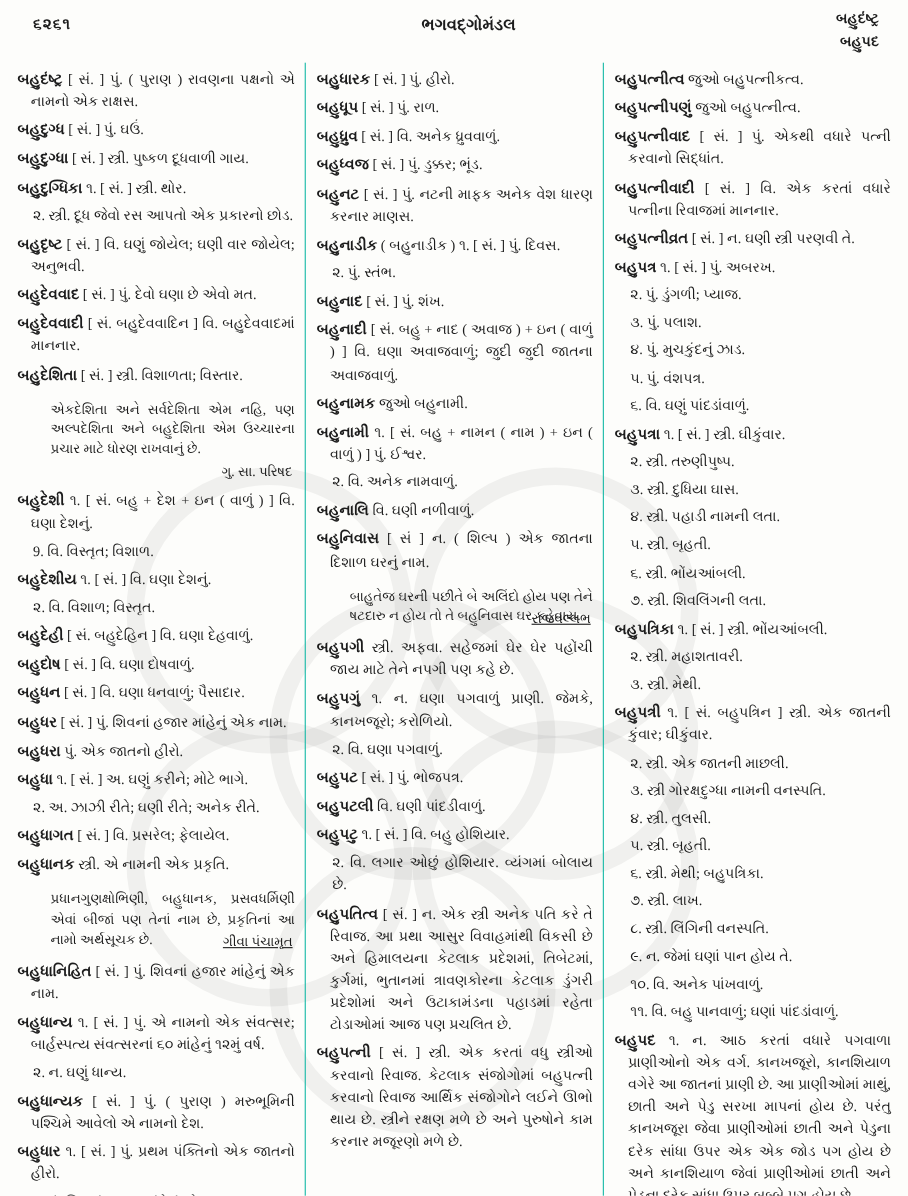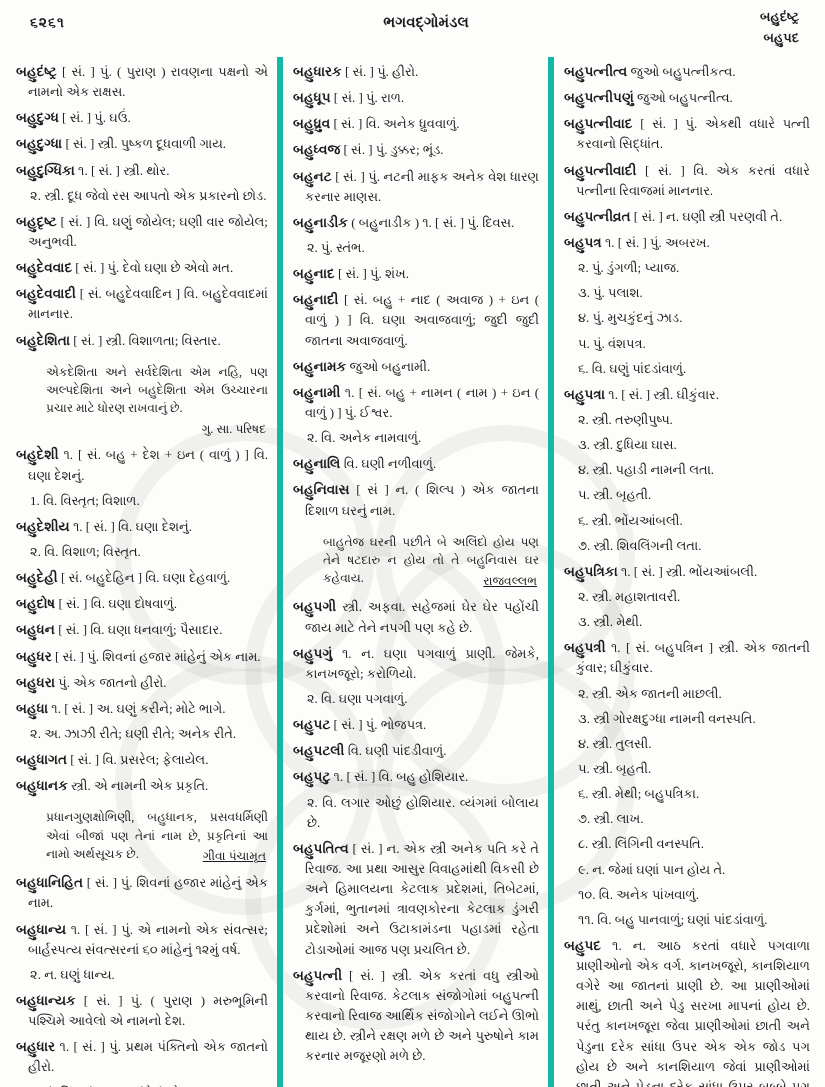--- a/index.html
+++ b/index.html
@@ -14,21 +14,21 @@
   .pageno{position:absolute;left:30px;top:15px;font-size:14px;font-weight:700;letter-spacing:1px;}
   .booktitle{position:absolute;left:0;right:0;top:14px;text-align:center;font-size:15px;font-weight:700;margin-left:27px;}
   .guidewords{position:absolute;right:26px;top:6px;text-align:right;font-size:13px;font-weight:700;line-height:21px;}
   
   .watermark{position:absolute;inset:0;z-index:0;pointer-events:none;}
   .ring{position:absolute;border:16px solid rgba(130,130,130,0.10);border-radius:50%;width:228px;height:228px;}
   
   .cols{position:absolute;top:57px;left:6px;right:6px;bottom:0;display:flex;z-index:1;}
   .col{width:33.333%;padding:2px 9px 0 10px;box-sizing:border-box;overflow:hidden;
        font-size:13px;line-height:1.55;text-align:justify;}
-  .col + .col{border-left:6px solid #14b8a6;}
+  .col + .col{border-left:1px solid #14b8a6;}
   p{margin:0;}
   .entry{padding-left:12px;text-indent:-12px;margin:2px 0 5px 0;}
   .head{font-weight:700;font-size:13.6px;}
   .subsense{padding-left:14px;margin:0 0 5px 0;}
   .quote{padding-left:30px;font-size:12.2px;line-height:1.5;margin:12px 0 2px 0;}
   .attrib{text-align:right;font-size:12.2px;padding-right:2px;margin:0 0 6px 0;}
   .attrib.inline{margin-top:-18px;margin-bottom:6px;text-decoration:underline;}
 </style>
 </head>
 <body>
@@ -59,21 +59,21 @@
       <p class="entry"><span class="head">બહુદુગ્ધા</span> [ સં. ] સ્ત્રી. પુષ્કળ દૂધવાળી ગાય.</p>
       <p class="entry"><span class="head">બહુદુગ્ધિકા</span> ૧. [ સં. ] સ્ત્રી. થોર.</p>
       <p class="subsense">૨. સ્ત્રી. દૂધ જેવો રસ આપતો એક પ્રકારનો છોડ.</p>
       <p class="entry"><span class="head">બહુદૃષ્ટ</span> [ સં. ] વિ. ઘણું જોયેલ; ઘણી વાર જોયેલ; અનુભવી.</p>
       <p class="entry"><span class="head">બહુદેવવાદ</span> [ સં. ] પું. દેવો ઘણા છે એવો મત.</p>
       <p class="entry"><span class="head">બહુદેવવાદી</span> [ સં. બહુદેવવાદિન ] વિ. બહુદેવવાદમાં માનનાર.</p>
       <p class="entry"><span class="head">બહુદેશિતા</span> [ સં. ] સ્ત્રી. વિશાળતા; વિસ્તાર.</p>
       <p class="quote">એકદેશિતા અને સર્વદેશિતા એમ નહિ, પણ અલ્પદેશિતા અને બહુદેશિતા એમ ઉચ્ચારના પ્રચાર માટે ધોરણ રાખવાનું છે.</p>
       <p class="attrib">ગુ. સા. પરિષદ</p>
       <p class="entry"><span class="head">બહુદેશી</span> ૧. [ સં. બહુ + દેશ + ઇન ( વાળું ) ] વિ. ઘણા દેશનું.</p>
-      <p class="subsense">1. વિ. વિસ્તૃત; વિશાળ.</p>
+      <p class="subsense">9. વિ. વિસ્તૃત; વિશાળ.</p>
       <p class="entry"><span class="head">બહુદેશીય</span> ૧. [ સં. ] વિ. ઘણા દેશનું.</p>
       <p class="subsense">૨. વિ. વિશાળ; વિસ્તૃત.</p>
       <p class="entry"><span class="head">બહુદેહી</span> [ સં. બહુદેહિન ] વિ. ઘણા દેહવાળું.</p>
       <p class="entry"><span class="head">બહુદોષ</span> [ સં. ] વિ. ઘણા દોષવાળું.</p>
       <p class="entry"><span class="head">બહુધન</span> [ સં. ] વિ. ઘણા ધનવાળું; પૈસાદાર.</p>
       <p class="entry"><span class="head">બહુધર</span> [ સં. ] પું. શિવનાં હજાર માંહેનું એક નામ.</p>
       <p class="entry"><span class="head">બહુધરા</span> પું. એક જાતનો હીરો.</p>
       <p class="entry"><span class="head">બહુધા</span> ૧. [ સં. ] અ. ઘણું કરીને; મોટે ભાગે.</p>
       <p class="subsense">૨. અ. ઝાઝી રીતે; ઘણી રીતે; અનેક રીતે.</p>
       <p class="entry"><span class="head">બહુધાગત</span> [ સં. ] વિ. પ્રસરેલ; ફેલાયેલ.</p>

